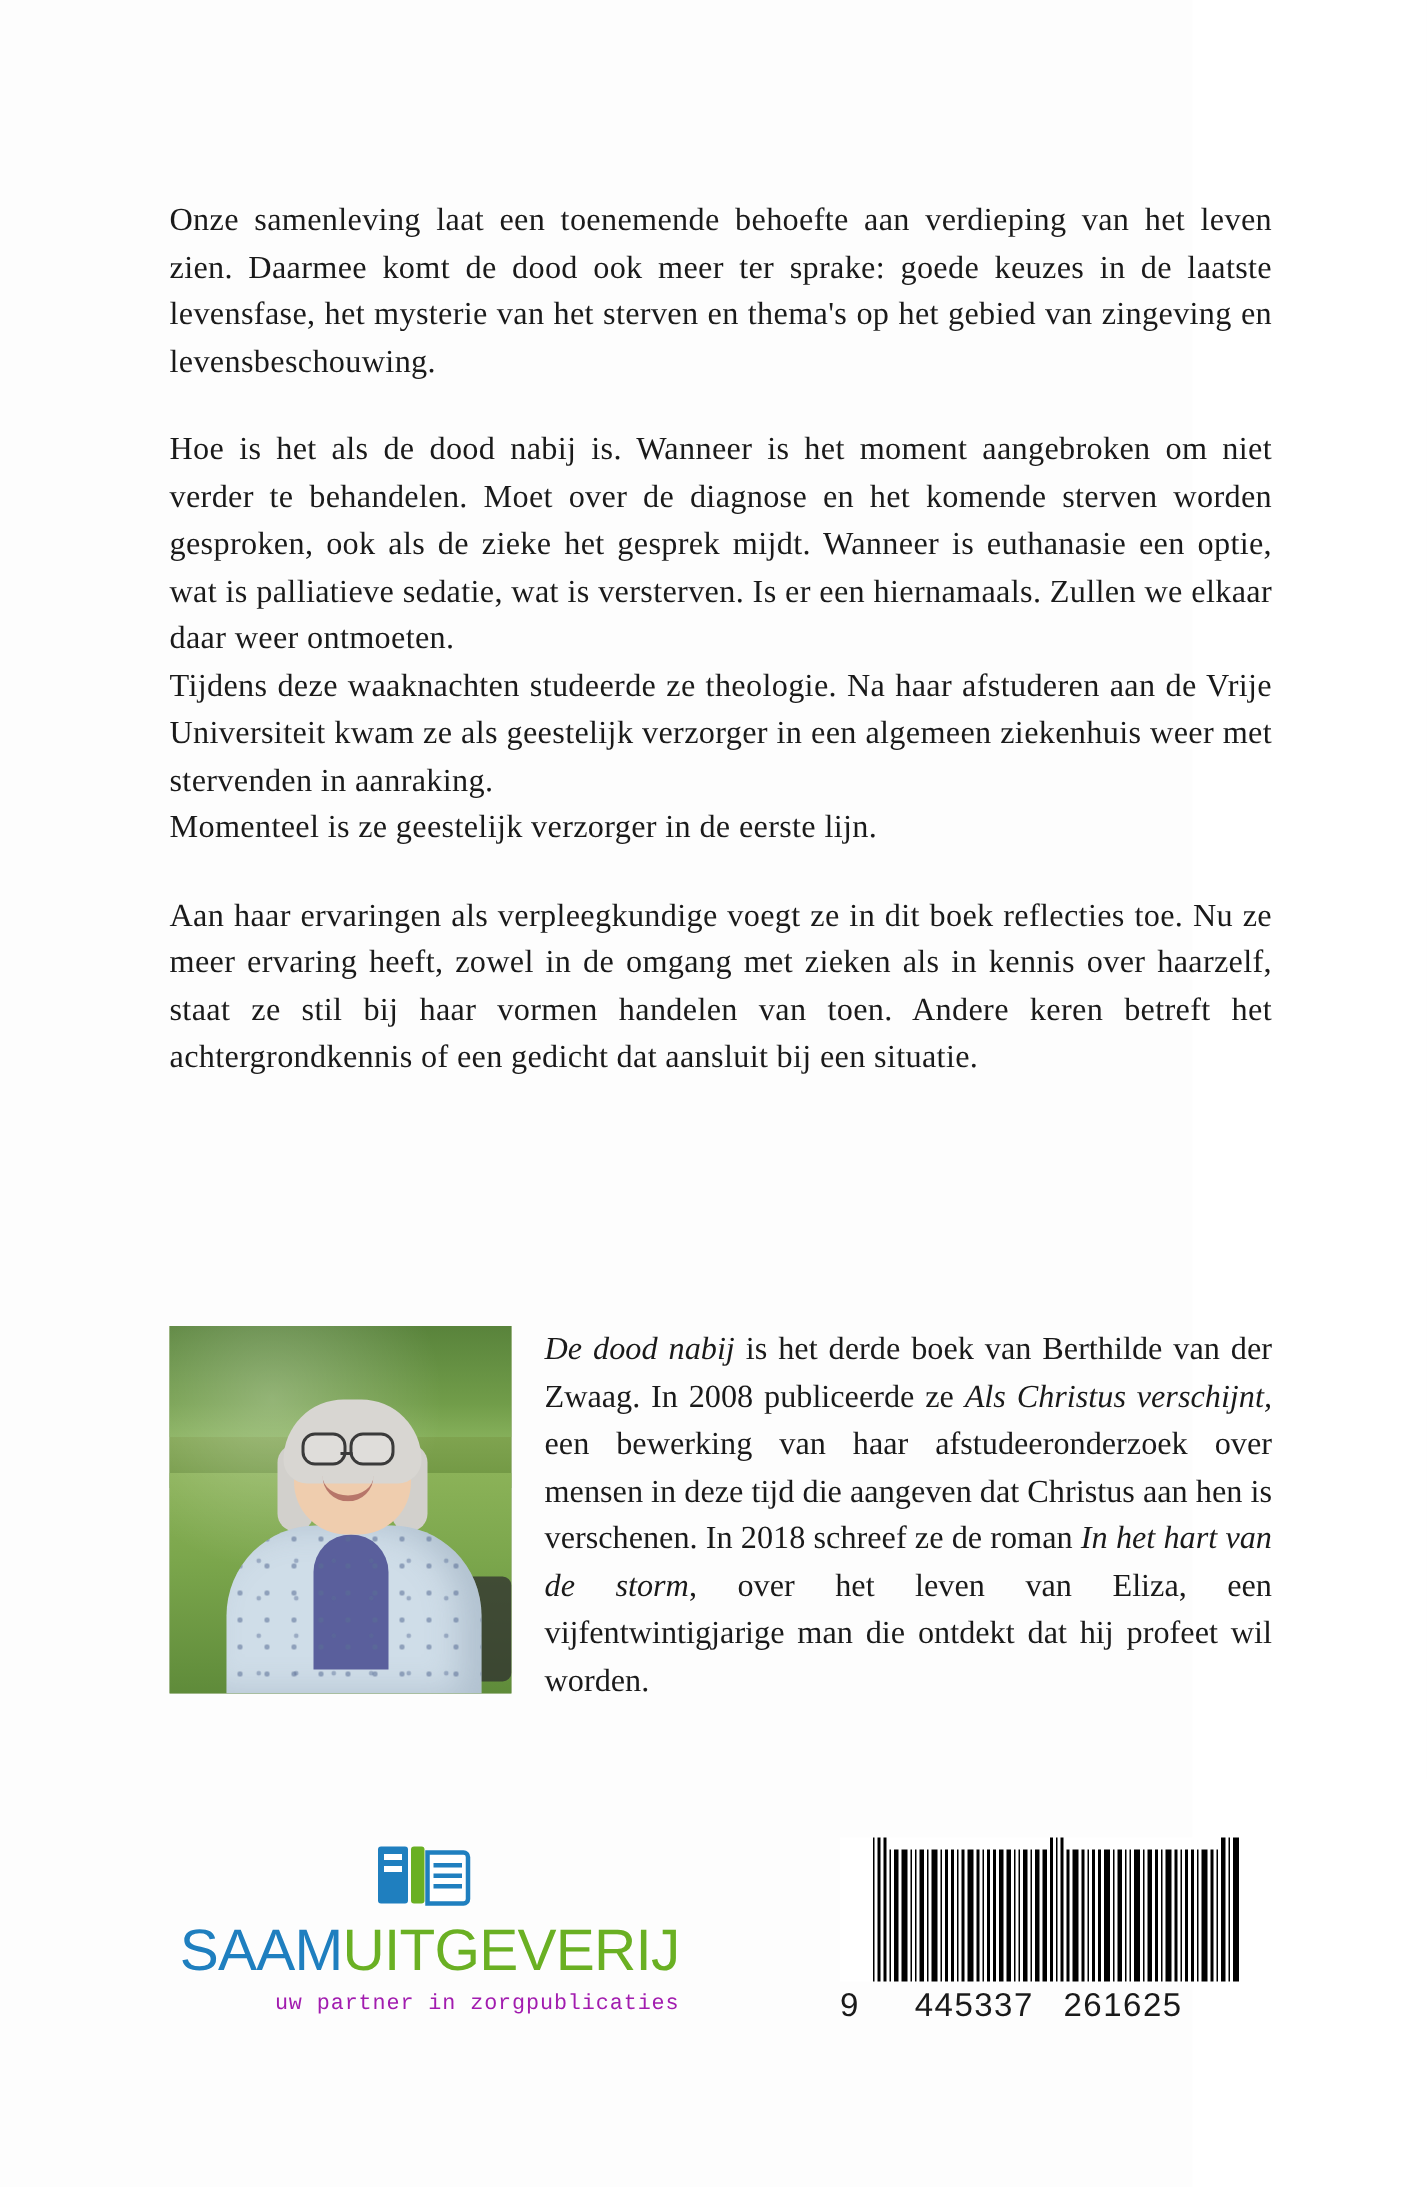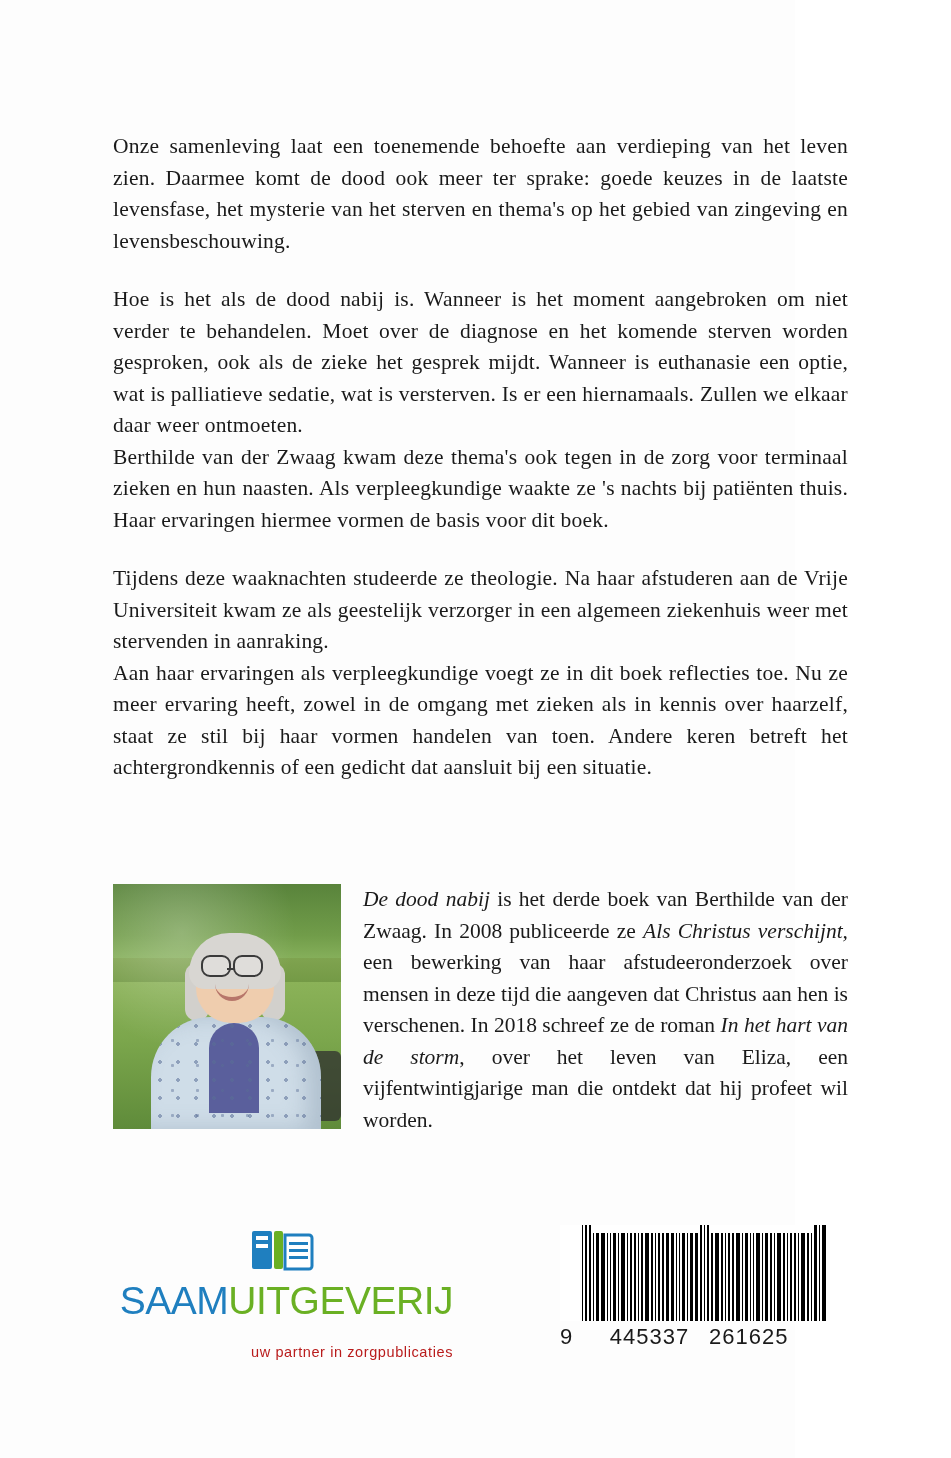--- a/index.html
+++ b/index.html
@@ -169,25 +169,25 @@
   }
   .logo-word {
     font-family: "Liberation Sans", sans-serif;
     font-size: 39px;
     letter-spacing: -0.5px;
     font-weight: 400;
   }
   .logo-word .saam { color: #1f7fbf; }
   .logo-word .uit { color: #6ab023; }
   .logo-tag {
-    font-family: Liberation Sans, sans-serif;
+    font-family: Liberation Mono, monospace;
     font-size: 14.5px;
-    color: #b91c1c;
+    color: #a21caf;
     letter-spacing: 0.6px;
-    margin-top: 21px;
+    margin-top: 5px;
   }
   .barcode-wrap {
     position: absolute;
     left: 560px;
     top: 10px;
     width: 268px;
   }
   .barcode {
     height: 96px;
     display: flex;
@@ -211,22 +211,22 @@
   .bc-digits .d3 { flex: 1; }
 </style>
 </head>
 <body>
 
 <div class="page">
 
   <div class="content">
     <p class="para">Onze samenleving laat een toenemende behoefte aan verdieping van het leven zien. Daarmee komt de dood ook meer ter sprake: goede keuzes in de laatste levensfase, het mysterie van het sterven en thema's op het gebied van zingeving en levensbeschouwing.</p>
     <p class="para tight">Hoe is het als de dood nabij is. Wanneer is het moment aangebroken om niet verder te behandelen. Moet over de diagnose en het komende sterven worden gesproken, ook als de zieke het gesprek mijdt. Wanneer is euthanasie een optie, wat is palliatieve sedatie, wat is versterven. Is er een hiernamaals. Zullen we elkaar daar weer ontmoeten.</p>
-    <p class="para">Berthilde van der Zwaag kwam deze thema's ook tegen in de zorg voor terminaal zieken en hun naasten. Als verpleegkundige waakte ze 's nachts bij patiënten thuis. Haar ervaringen hiermee vormen de basis voor dit boek.</p>
     <p class="para tight">Tijdens deze waaknachten studeerde ze theologie. Na haar afstuderen aan de Vrije Universiteit kwam ze als geestelijk verzorger in een algemeen ziekenhuis weer met stervenden in aanraking.</p>
+    <p class="para">Momenteel is ze geestelijk verzorger in de eerste lijn.</p>
     <p class="para">Aan haar ervaringen als verpleegkundige voegt ze in dit boek reflecties toe. Nu ze meer ervaring heeft, zowel in de omgang met zieken als in kennis over haarzelf, staat ze stil bij haar vormen handelen van toen. Andere keren betreft het achtergrondkennis of een gedicht dat aansluit bij een situatie.</p>
   </div>
 
   <div class="bio-block">
     <div class="author-photo">
       <div class="ph-sky"></div>
       <div class="ph-trees"></div>
       <div class="ph-grass"></div>
       <div class="ph-blur"></div>
       <div class="ph-bench"></div>

